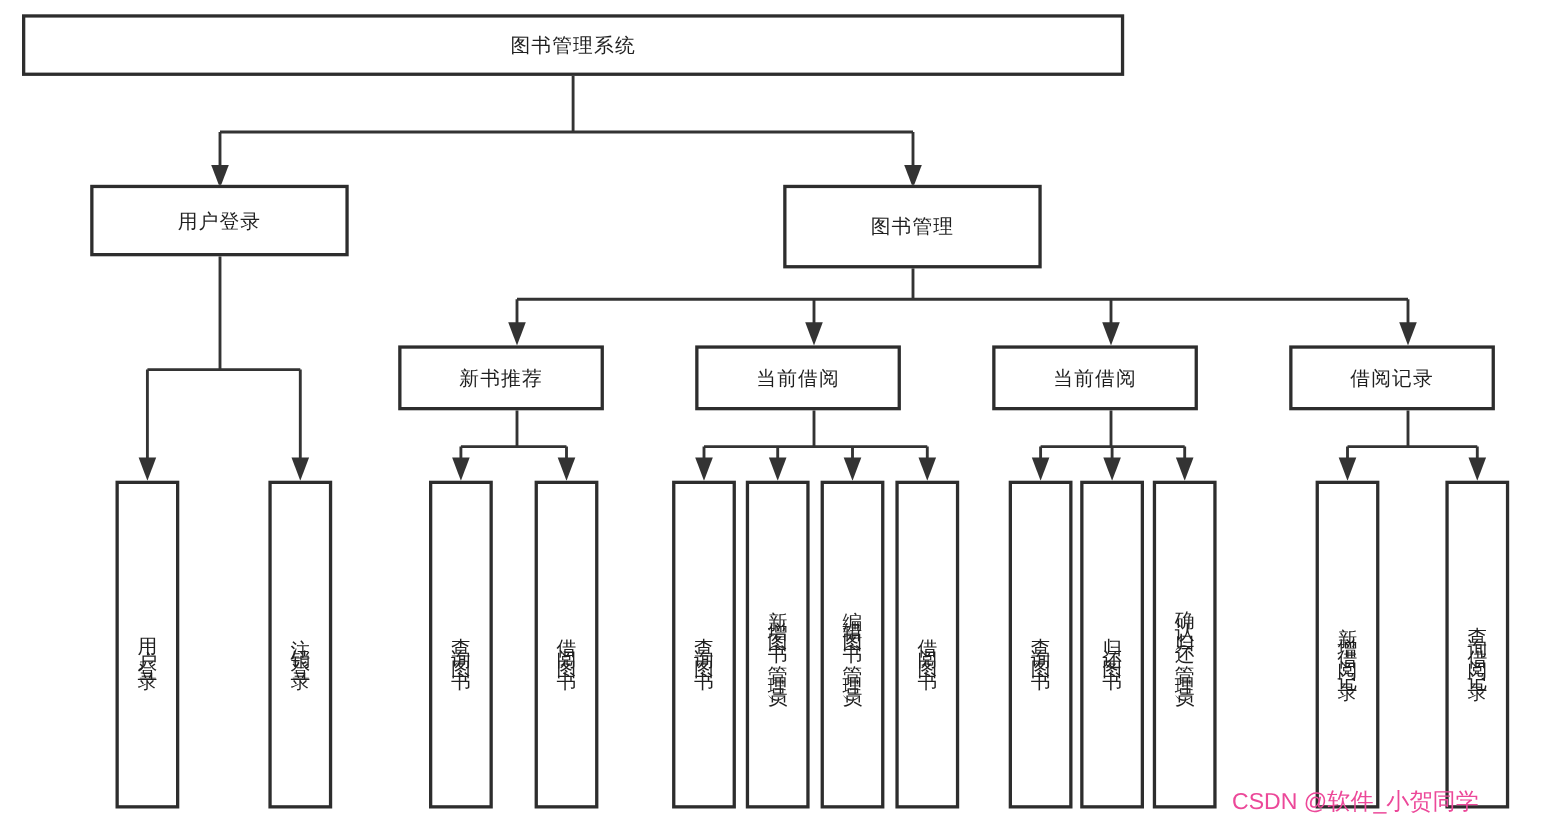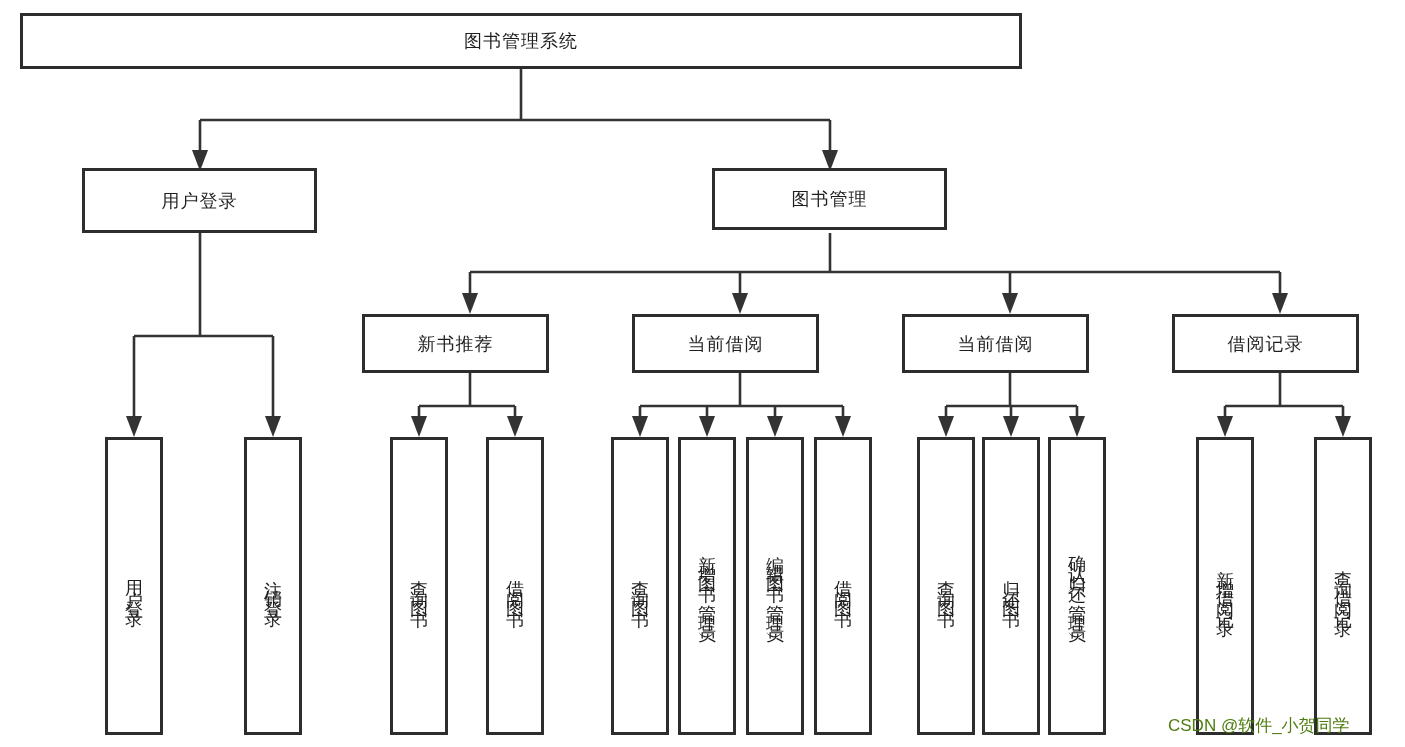--- a/index.html
+++ b/index.html
@@ -32,40 +32,40 @@
   .vlabel {
     writing-mode: vertical-lr;
     font-size: 18px;
     letter-spacing: 10px;
     line-height: 1;
   }
   
   .n-root  { left: 20px;  top: 13px;  width: 1002px; height: 56px; }
   
   .n-l2a   { left: 82px;  top: 168px; width: 235px; height: 65px; }
-  .n-l2b   { left: 712px; top: 168px; width: 235px; height: 62px; }
+  .n-l2b   { left: 712px; top: 168px; width: 235px; height: 76px; }
   
   .n-l3    { top: 314px; width: 187px; height: 59px; }
   .n-l3a { left: 362px; }  .n-l3b { left: 632px; }
   .n-l3c { left: 902px; }  .n-l3d { left: 1172px; justify-content: center; }
   
   .lf1 { left: 105px; }  .lf2 { left: 244px; }
   .lf3 { left: 390px; }  .lf4 { left: 486px; }
   .lf5 { left: 611px; }  .lf6 { left: 678px; }
   .lf7 { left: 746px; }  .lf8 { left: 814px; }
   .lf9 { left: 917px; }  .lf10 { left: 982px; }
   .lf11 { left: 1048px; } .lf12 { left: 1196px; }
   .lf13 { left: 1314px; }
   #watermark {
     position: absolute;
-    left: 1168px;
+    left: 1120px;
     top: 714px;
     z-index: 3;
-    font-size: 17px;
-    color: #4d7c0f;
+    font-size: 21px;
+    color: #ec4899;
     white-space: nowrap;
   }
 </style>
 </head>
 <body>
 
 <div id="stage">
 
   <svg id="wires" width="1405" height="747" viewBox="0 0 1405 747">
     <g stroke="#333333" stroke-width="2.6" fill="none">

